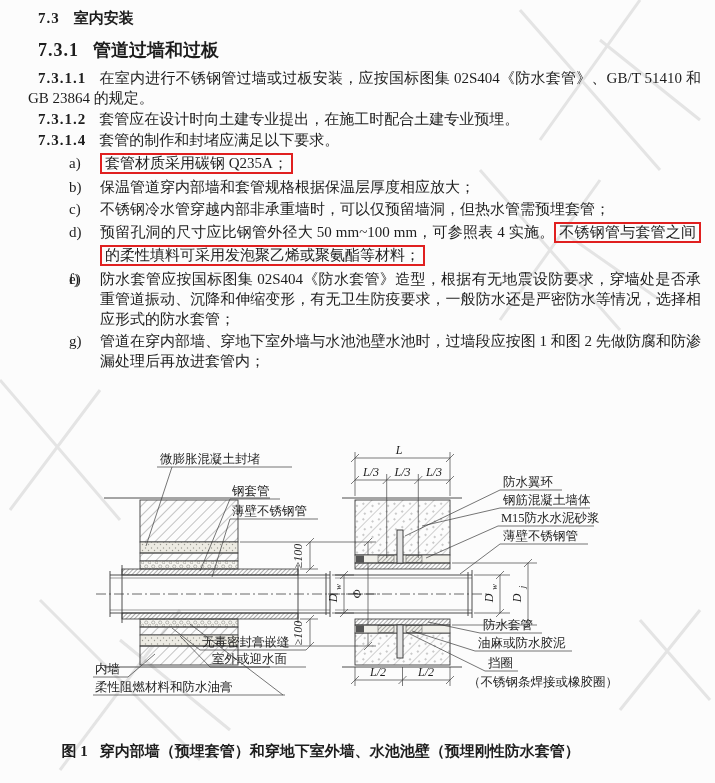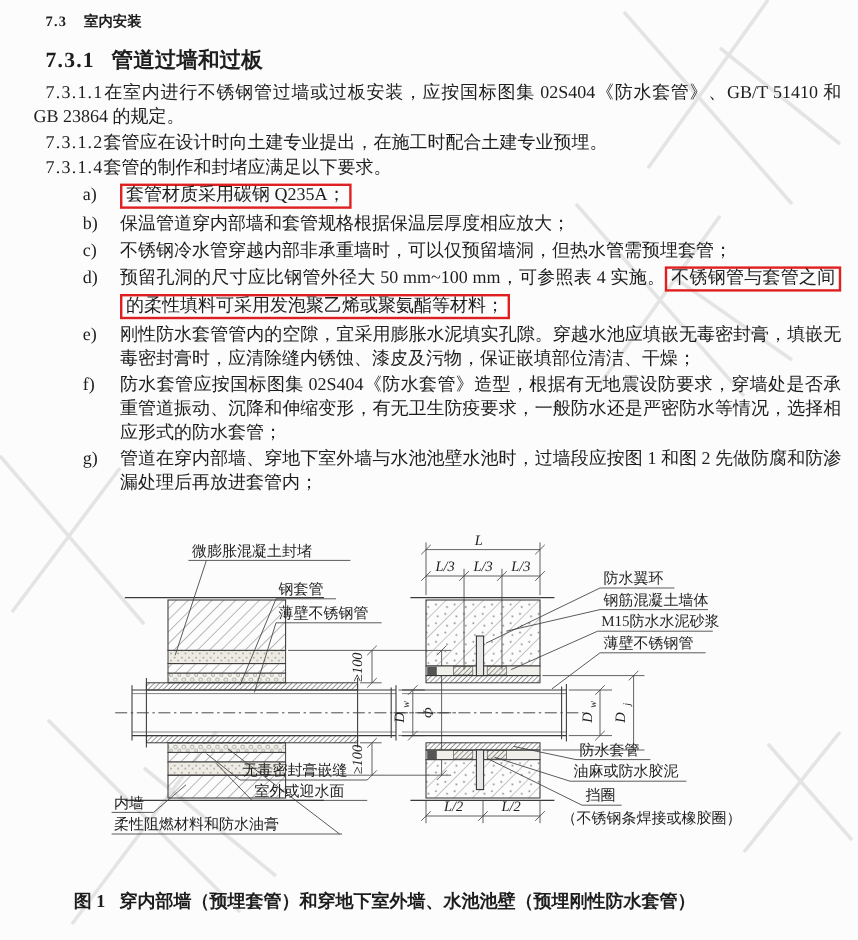--- a/index.html
+++ b/index.html
@@ -1,25 +1,25 @@
 <!DOCTYPE html>
 <html><head>
 <meta charset="utf-8">
 <style>
   html,body{margin:0;padding:0;background:#ffffff;}
   .page{position:relative;width:715px;height:783px;background:#fcfcfc;overflow:hidden;
         font-family:"Liberation Serif","DejaVu Serif",serif;color:#1d1d1d;}
   .wm{position:absolute;left:0;top:0;z-index:0;pointer-events:none;}
   .flow{position:relative;z-index:1;}
-  .h1{font-size:12px;font-weight:bold;padding:8px 16px 0 38px;line-height:20px;}
+  .h1{font-size:15px;font-weight:bold;padding:8px 16px 0 38px;line-height:20px;}
   .h1 .num,.h2 .num{margin-right:14px;letter-spacing:1px;}
   .h2{font-size:18px;font-weight:bold;margin:12px 16px 0 38px;line-height:20px;}
   .clause{font-size:15px;line-height:20px;margin:1px 14px 0 28px;text-indent:10px;text-align:justify;}
   .clause.first{margin-top:8px;}
-  .cnum{font-weight:normal;letter-spacing:1px;white-space:nowrap;}
+  .cnum{font-weight:bold;letter-spacing:1px;margin-right:13px;white-space:nowrap;}
   .li{position:relative;font-size:15px;line-height:20px;margin:2px 14px 0 100px;text-align:justify;}
   .li .marker{position:absolute;left:-31px;top:0;}
   .li.boxed-line{line-height:23px;}
   .redbox{border:2px solid #e02020;padding:0 3px 1px 3px;
           -webkit-box-decoration-break:clone;box-decoration-break:clone;}
   .figure{position:absolute;left:60px;top:438px;z-index:1;}
   .caption{position:absolute;left:0;top:742px;width:641px;text-align:center;
            font-size:15px;font-weight:bold;z-index:1;}
   .caption .fignum{margin-right:12px;}
   
@@ -65,21 +65,21 @@
     <div class="li">
       <span class="marker">b)</span><span>保温管道穿内部墙和套管规格根据保温层厚度相应放大；</span>
     </div>
     <div class="li">
       <span class="marker">c)</span><span>不锈钢冷水管穿越内部非承重墙时，可以仅预留墙洞，但热水管需预埋套管；</span>
     </div>
     <div class="li boxed-line">
       <span class="marker">d)</span><span>预留孔洞的尺寸应比钢管外径大 50 mm~100 mm，可参照表 4 实施。</span><span class="redbox">不锈钢管与套管之间的柔性填料可采用发泡聚乙烯或聚氨酯等材料；</span>
     </div>
     <div class="li">
-      <span class="marker">e)</span><span>刚性防水套管管内的空隙，宜采用膨胀水泥填实孔隙。穿越水池应填嵌无毒密封膏，填嵌无毒密封膏时，应清除缝内锈蚀、漆皮及污物，保证嵌填部位清洁、干燥；</span>
+      <span class="marker">e)</span>
     </div>
     <div class="li">
       <span class="marker">f)</span><span>防水套管应按国标图集 02S404《防水套管》造型，根据有无地震设防要求，穿墙处是否承重管道振动、沉降和伸缩变形，有无卫生防疫要求，一般防水还是严密防水等情况，选择相应形式的防水套管；</span>
     </div>
     <div class="li">
       <span class="marker">g)</span><span>管道在穿内部墙、穿地下室外墙与水池池壁水池时，过墙段应按图 1 和图 2 先做防腐和防渗漏处理后再放进套管内；</span>
     </div>
   </div>
 
   <div class="figure">

